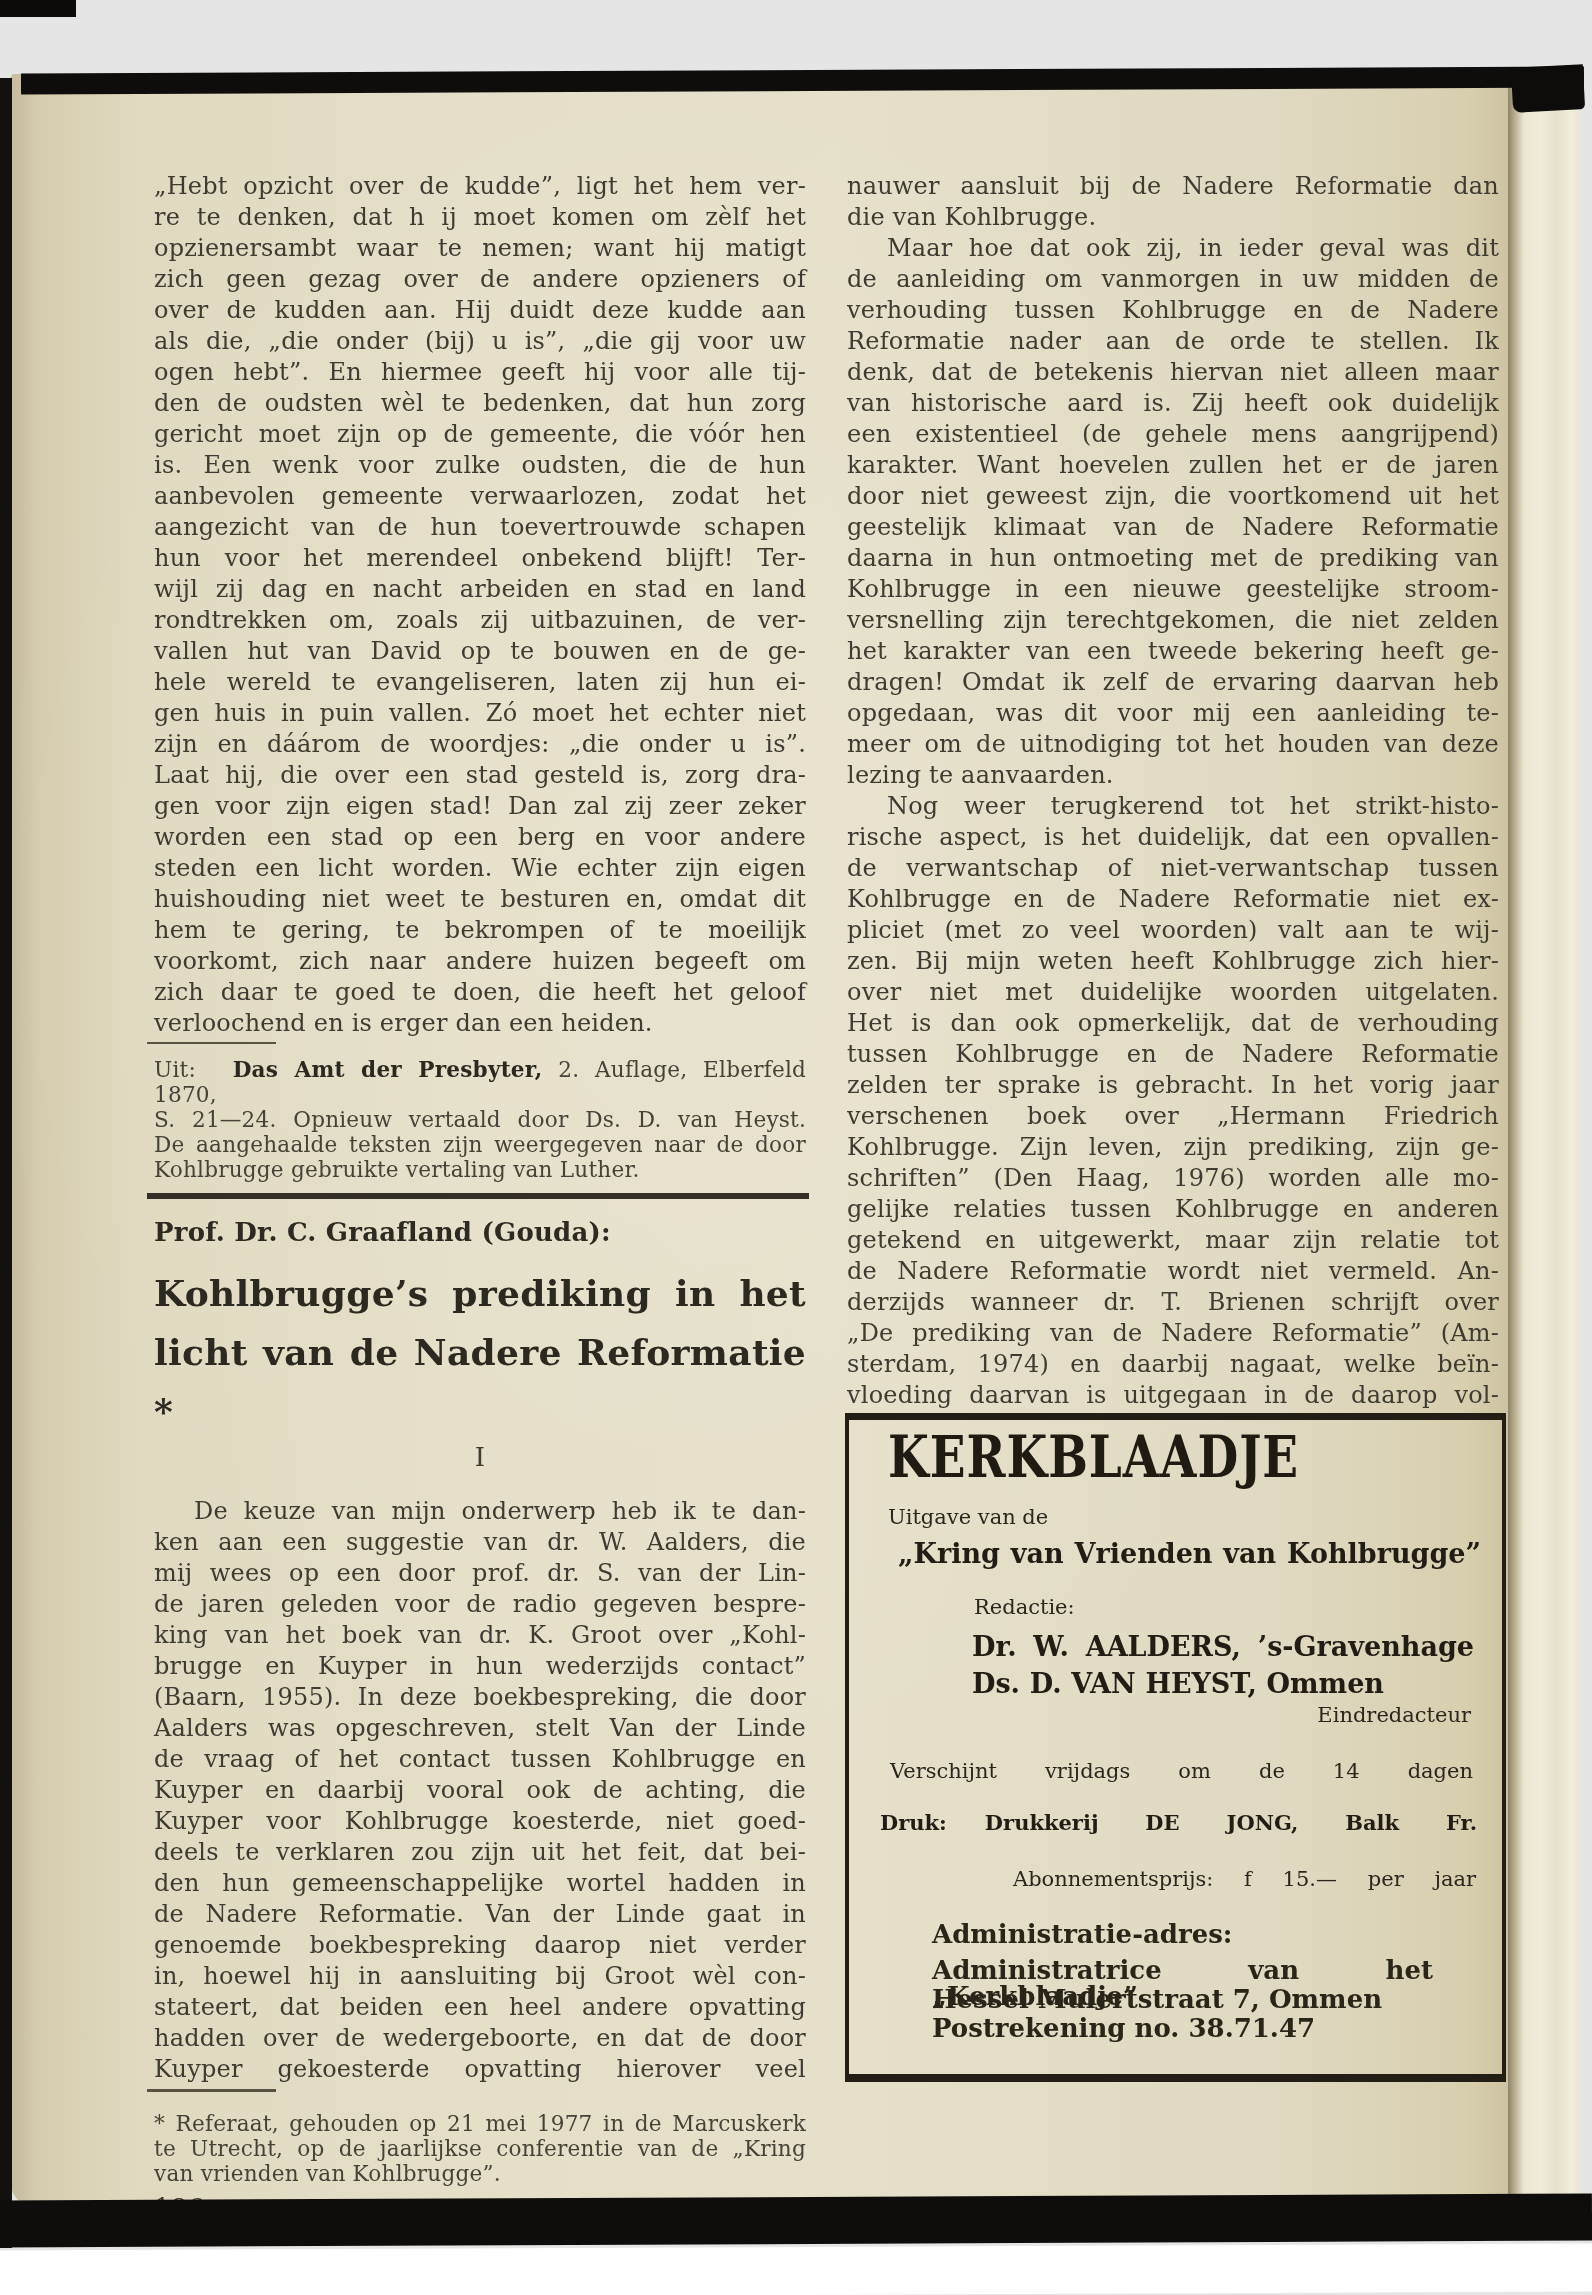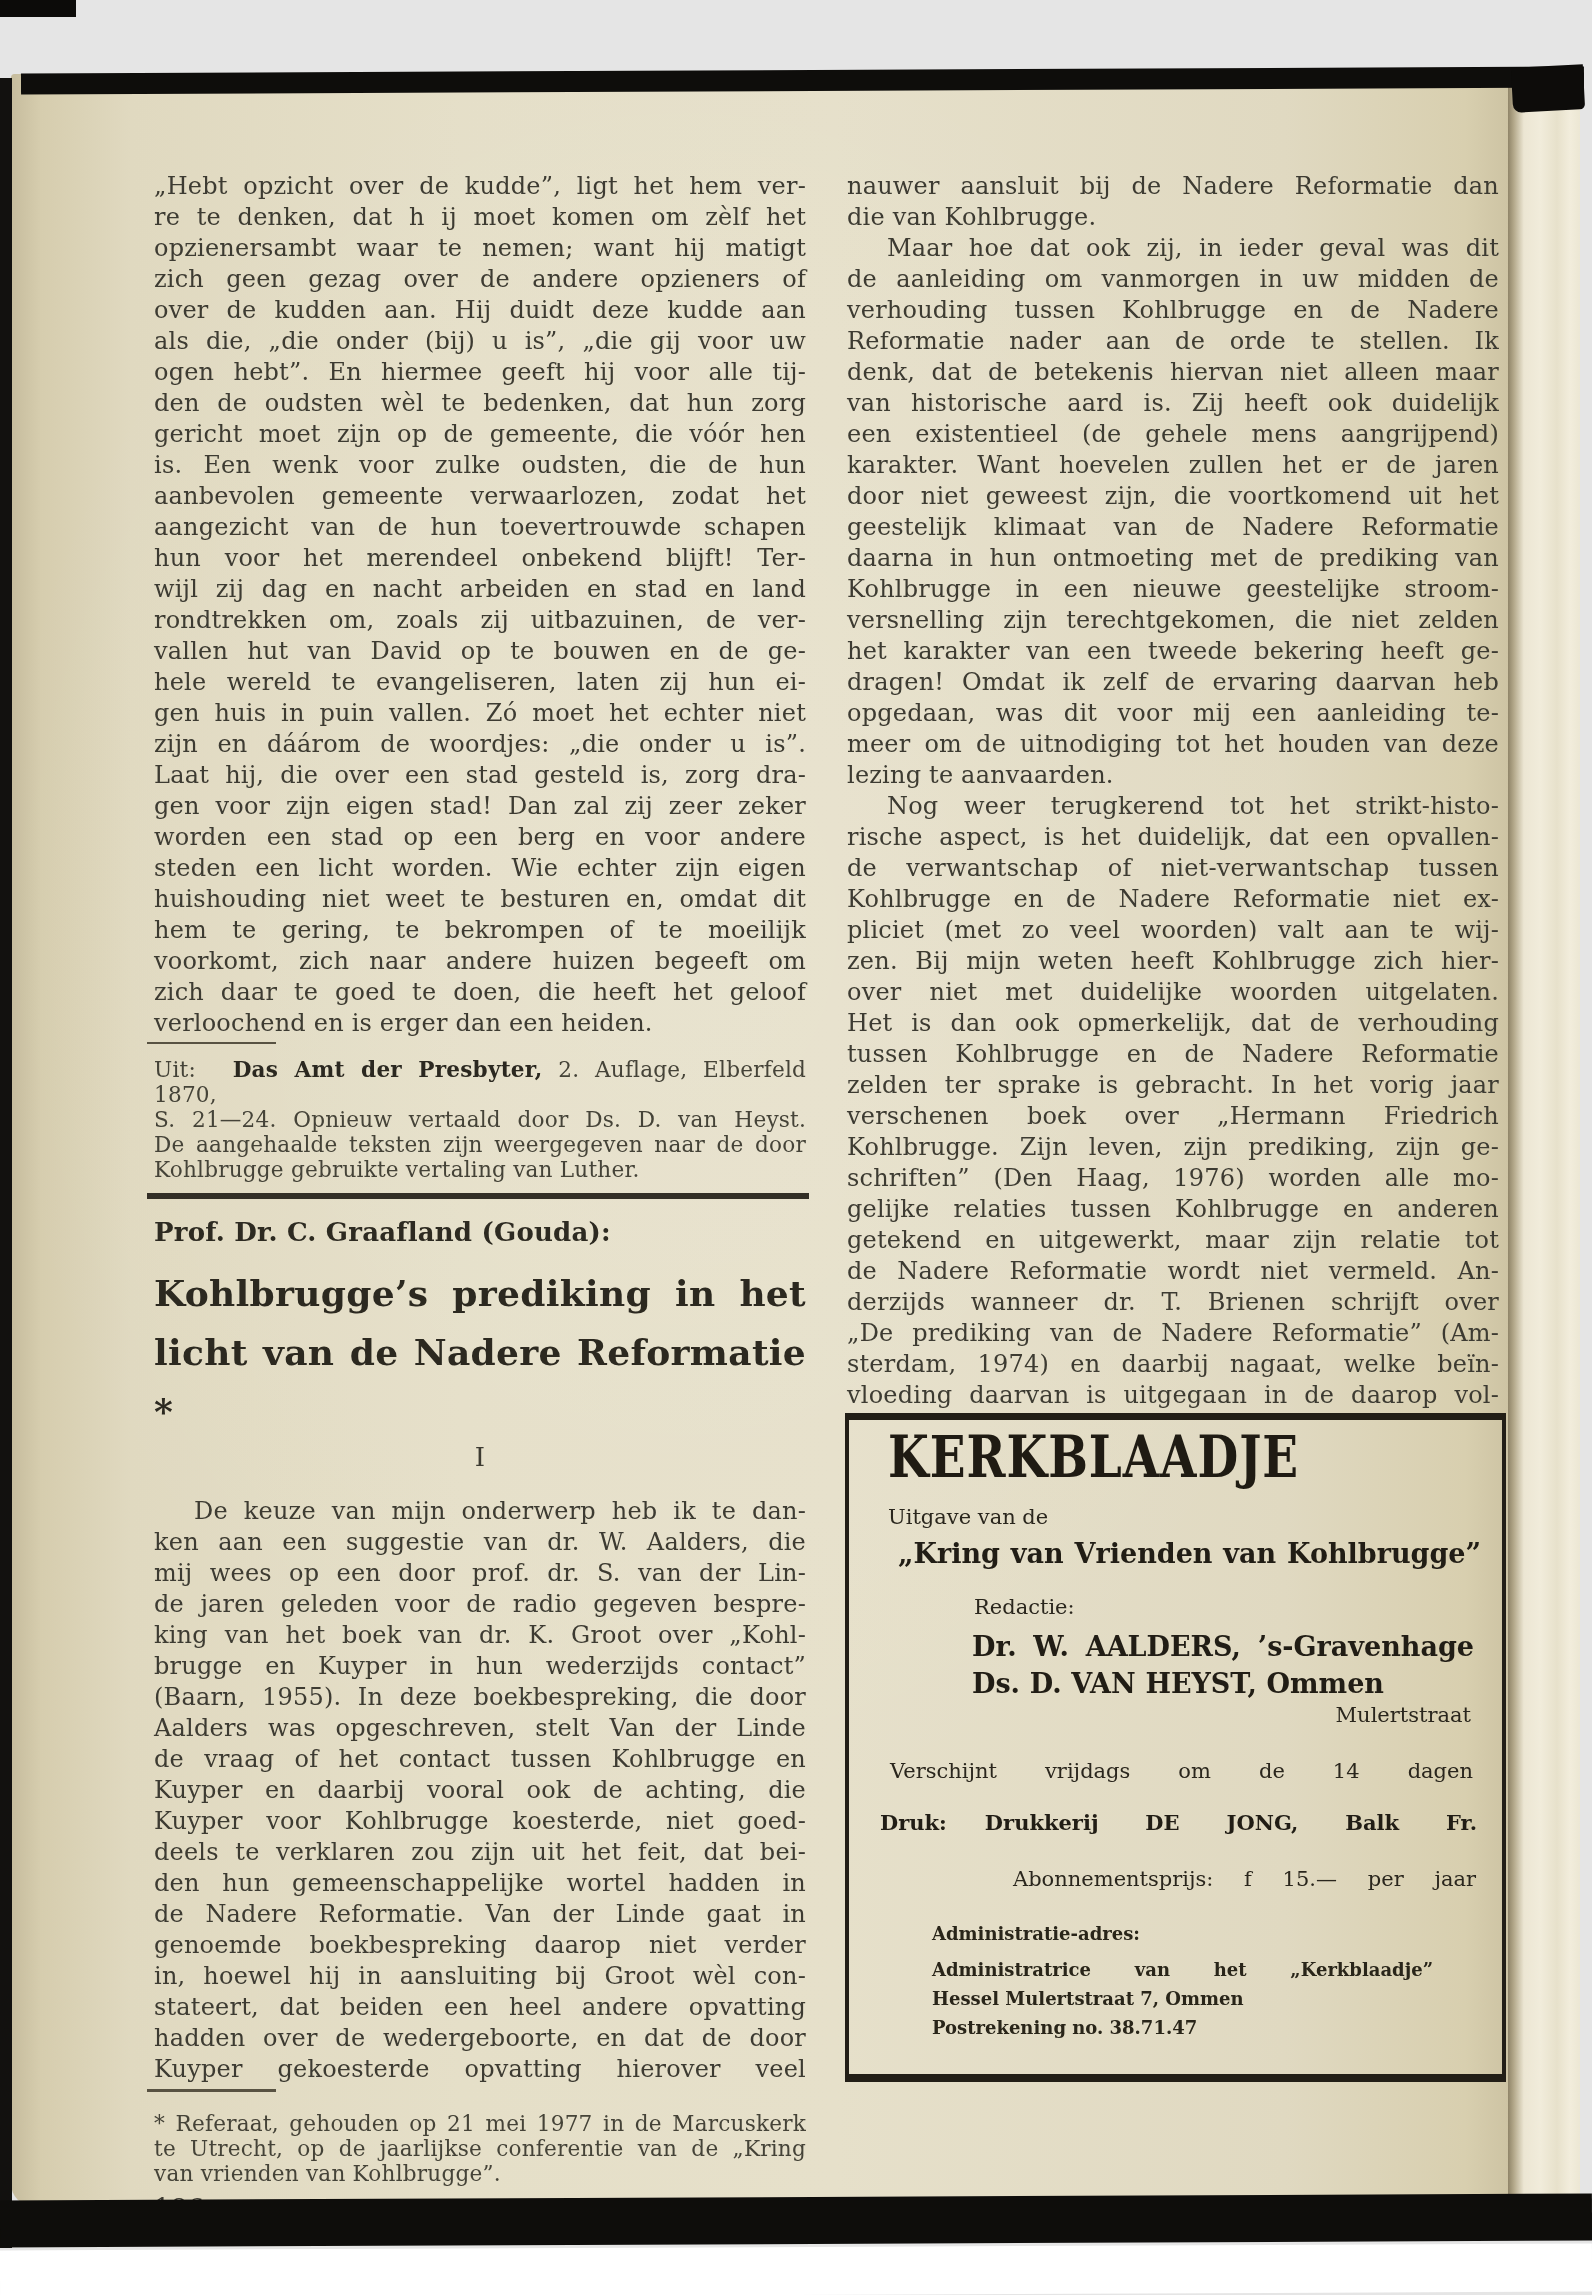--- a/index.html
+++ b/index.html
@@ -60,21 +60,21 @@
   .ad-uitgave{left:39px;top:83px;}
   .ad-kring{left:49px;top:119px;width:583px;font-weight:bold;font-size:27px;}
   .ad-redactie{left:125px;top:173px;}
   .ad-editor1{left:123px;top:212px;width:502px;font-size:27px;}
   .ad-editor2{left:123px;top:249px;width:412px;font-size:27px;}
   .ad-role{left:39px;top:281px;width:583px;text-align:right;white-space:normal;}
   .ad-verschijnt{left:41px;top:337px;width:583px;}
   .ad-druk{left:31px;top:388px;width:597px;display:flex;}
   .ad-druk .val{display:block;flex:1;margin-left:38px;text-align:justify;text-align-last:justify;white-space:normal;}
   .ad-abonnement{left:164px;top:445px;width:463px;}
-  .ad-small{font-size:18px;line-height:26px;font-weight:bold;color:#292519;}
+  .ad-small{font-size:26px;line-height:26px;font-weight:bold;color:#292519;}
   .ad-adminlabel{left:83px;top:501px;}
   .ad-admin1{left:83px;top:537px;width:501px;}
   .ad-admin2{left:83px;top:566px;}
   .ad-admin3{left:83px;top:595px;}
 </style>
 </head>
 <body>
 
 <div class="canvas">
 
@@ -209,21 +209,21 @@
       </div>
   </div>
 
   <div class="advert">
     <div class="ad ad-masthead">KERKBLAADJE</div>
     <div class="ad ad-uitgave">Uitgave van de</div>
     <div class="ad ad-kring ad-just ad-bold">„Kring van Vrienden van Kohlbrugge”</div>
     <div class="ad ad-redactie">Redactie:</div>
     <div class="ad ad-editor1 ad-just ad-bold">Dr. W. AALDERS, ’s-Gravenhage</div>
     <div class="ad ad-editor2 ad-just ad-bold">Ds. D. VAN HEYST, Ommen</div>
-    <div class="ad ad-role">Mulertstraat</div>
+    <div class="ad ad-role">Eindredacteur</div>
     <div class="ad ad-verschijnt ad-just">Verschijnt vrijdags om de 14 dagen</div>
     <div class="ad ad-druk ad-bold">
       <span class="lbl">Druk:</span>
       <span class="val">Drukkerij DE JONG, Balk Fr.</span>
     </div>
     <div class="ad ad-abonnement ad-just">Abonnementsprijs: f 15.— per jaar</div>
     <div class="ad ad-small ad-adminlabel">Administratie-adres:</div>
     <div class="ad ad-small ad-admin1 ad-just">Administratrice van het „Kerkblaadje”</div>
     <div class="ad ad-small ad-admin2">Hessel Mulertstraat 7, Ommen</div>
     <div class="ad ad-small ad-admin3">Postrekening no. 38.71.47</div>

